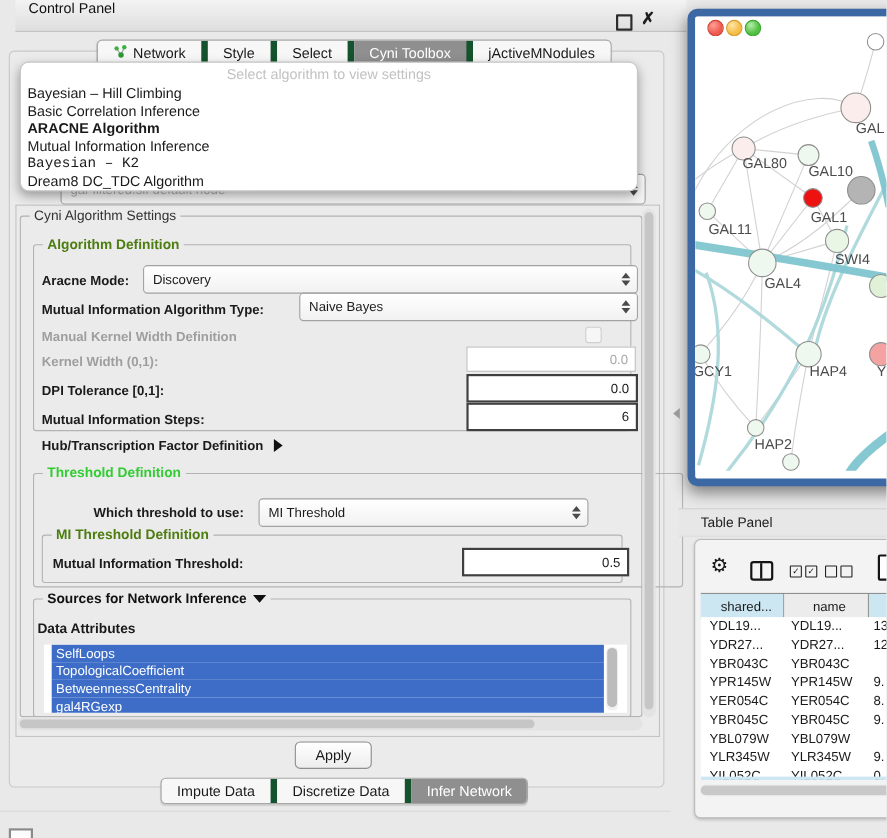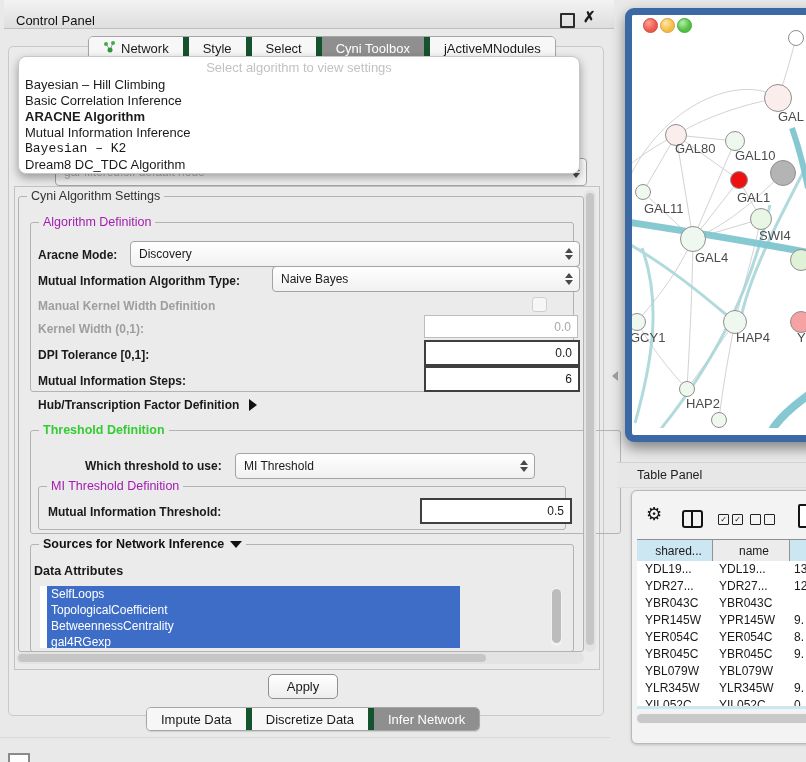--- a/index.html
+++ b/index.html
@@ -1,22 +1,22 @@
 <!DOCTYPE html>
 <html><head>
 <meta charset="utf-8">
 <style>
   html,body{margin:0;padding:0;background:#e9e9e9;}
   .stage{position:relative;width:806px;height:762px;background:#e9e9e9;overflow:hidden;
          font-family:"Liberation Sans",sans-serif;color:#1a1a1a;}
   .abs{position:absolute;}
 
   
-  .cp-titlebar{left:4px;top:4;width:610px;height:28px;background:linear-gradient(#f3f3f3,#dedede);
-    border-bottom:1px solid #bfbfbf;display:flex;align-items:flex-end;}
+  .cp-titlebar{left:14px;top:4;width:610px;height:28px;background:linear-gradient(#f3f3f3,#dedede);
+    border-bottom:1px solid #bfbfbf;display:flex;align-items:flex-start;}
   .cp-title{margin-left:12px;font-size:13px;color:#111;}
   .float-ico{position:absolute;right:44px;top:9px;width:11px;height:11px;border:2px solid #2c2c2c;border-radius:1px;}
   .close-ico{position:absolute;right:14px;top:4px;font-size:15px;font-weight:bold;color:#1c1c1c;}
 
   .main-panel{left:8px;top:46px;width:594px;height:668px;background:#ebebeb;
     border:1px solid #c9c9c9;border-radius:5px;}
 
   
   .tabbar{display:flex;border:1px solid #a6a6a6;border-radius:5px;overflow:hidden;background:#f7f7f7;
     box-shadow:0 1px 1px rgba(0,0,0,.12);z-index:3;}
@@ -42,38 +42,38 @@
   .combo .arrows i.up{border-bottom:5px solid #4a4a4a;}
   .combo .arrows i.dn{border-top:5px solid #4a4a4a;}
   .ghost-combo{left:55px;top:158px;width:522px;height:26px;color:#b4b4b4;z-index:1;}
 
   
   .settings-outer{left:14px;top:186px;width:584px;height:482px;background:#ebebeb;
     border:1px solid #c3c3c3;}
   .group{position:absolute;border:1px solid #b3b3b3;border-radius:3px;}
   .group-label{position:absolute;top:-8px;left:8px;background:#ebebeb;padding:0 4px;font-size:12.5px;}
   .gl-plain{color:#333;}
-  .gl-blue{color:#a21caf;font-weight:normal;text-align:right;}
+  .gl-blue{color:#4d7c0f;font-weight:bold;text-align:right;}
   .gl-green{color:#33cc33;font-weight:bold;}
   .gl-black{color:#111;font-weight:bold;display:flex;align-items:center;gap:6px;}
 
   .flabel{position:absolute;font-size:12px;font-weight:bold;white-space:nowrap;}
   .flabel.dis{color:#9e9e9e;}
   .field{position:absolute;background:#fff;font-size:12px;display:flex;align-items:center;
     justify-content:flex-end;padding-right:6px;}
   .field.dark{border:2px solid #3f3f3f;}
   .field.dis{border:1px solid #bdbdbd;color:#a8a8a8;}
   .checkbox{position:absolute;width:13px;height:13px;border:1px solid #cfcfcf;background:#f6f6f6;border-radius:3px;}
 
   .tri-right{display:inline-block;width:0;height:0;border-top:6px solid transparent;
     border-bottom:6px solid transparent;border-left:8px solid #111;}
   .tri-down{display:inline-block;width:0;height:0;border-left:6px solid transparent;
     border-right:6px solid transparent;border-top:7px solid #111;}
 
-  .attr-list{left:40px;top:586px;width:420px;height:62px;background:#fff;overflow:hidden;}
+  .attr-list{left:40px;top:586px;width:530px;height:62px;background:#fff;overflow:hidden;}
   .attr-item{margin-left:7px;width:498px;height:16px;line-height:16px;font-size:12px;color:#fff;
     background:#3d6dc7;padding-left:4px;}
   .list-vscroll{position:absolute;left:551px;top:588px;width:11px;height:58px;background:#f2f2f2;border-radius:5px;}
   .list-vscroll .thumb{position:absolute;left:1px;top:1px;width:9px;height:54px;background:#bcbcbc;border-radius:5px;}
   .hscroll{left:16px;top:652px;width:568px;height:12px;background:#e3e3e3;border-radius:6px;}
   .hscroll .thumb{position:absolute;left:2px;top:2px;width:468px;height:8px;background:#c6c6c6;border-radius:4px;}
   .vscroll{left:584px;top:190px;width:12px;height:462px;background:#e3e3e3;border-radius:6px;}
   .vscroll .thumb{position:absolute;left:2px;top:3px;width:8px;height:452px;background:#c6c6c6;border-radius:4px;}
 
   .apply-btn{left:268px;top:674px;width:68px;height:23px;background:linear-gradient(#ffffff,#ededed);

